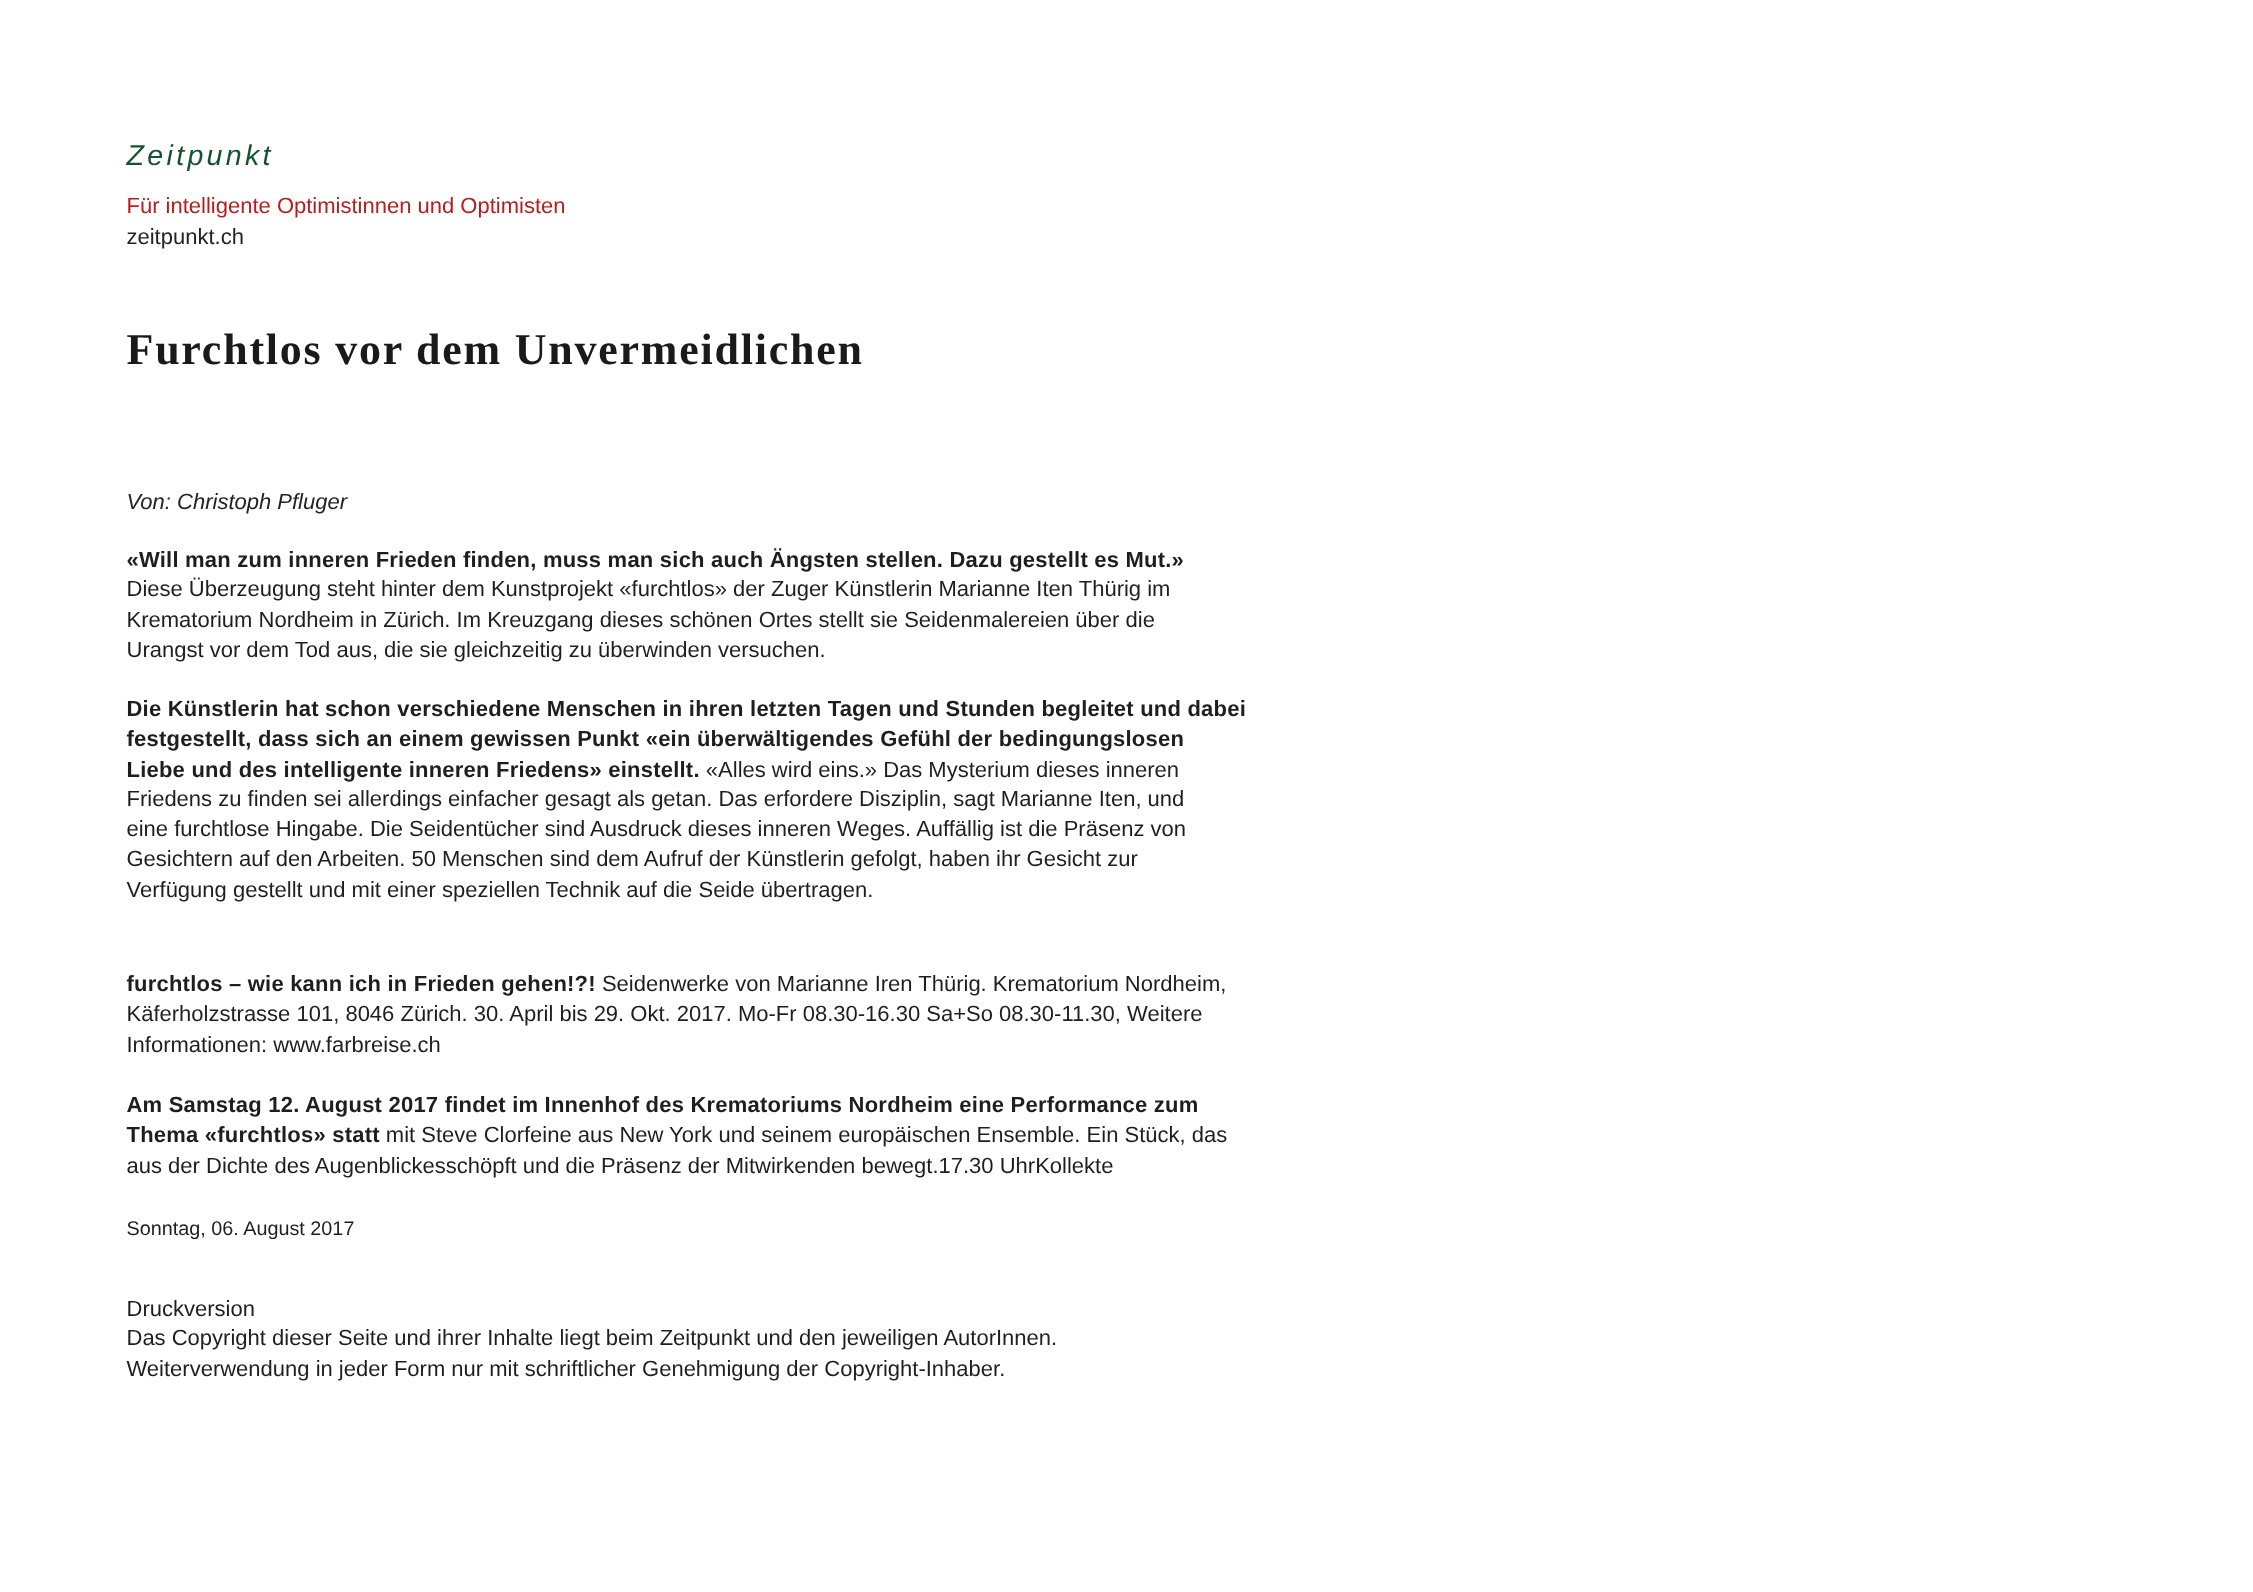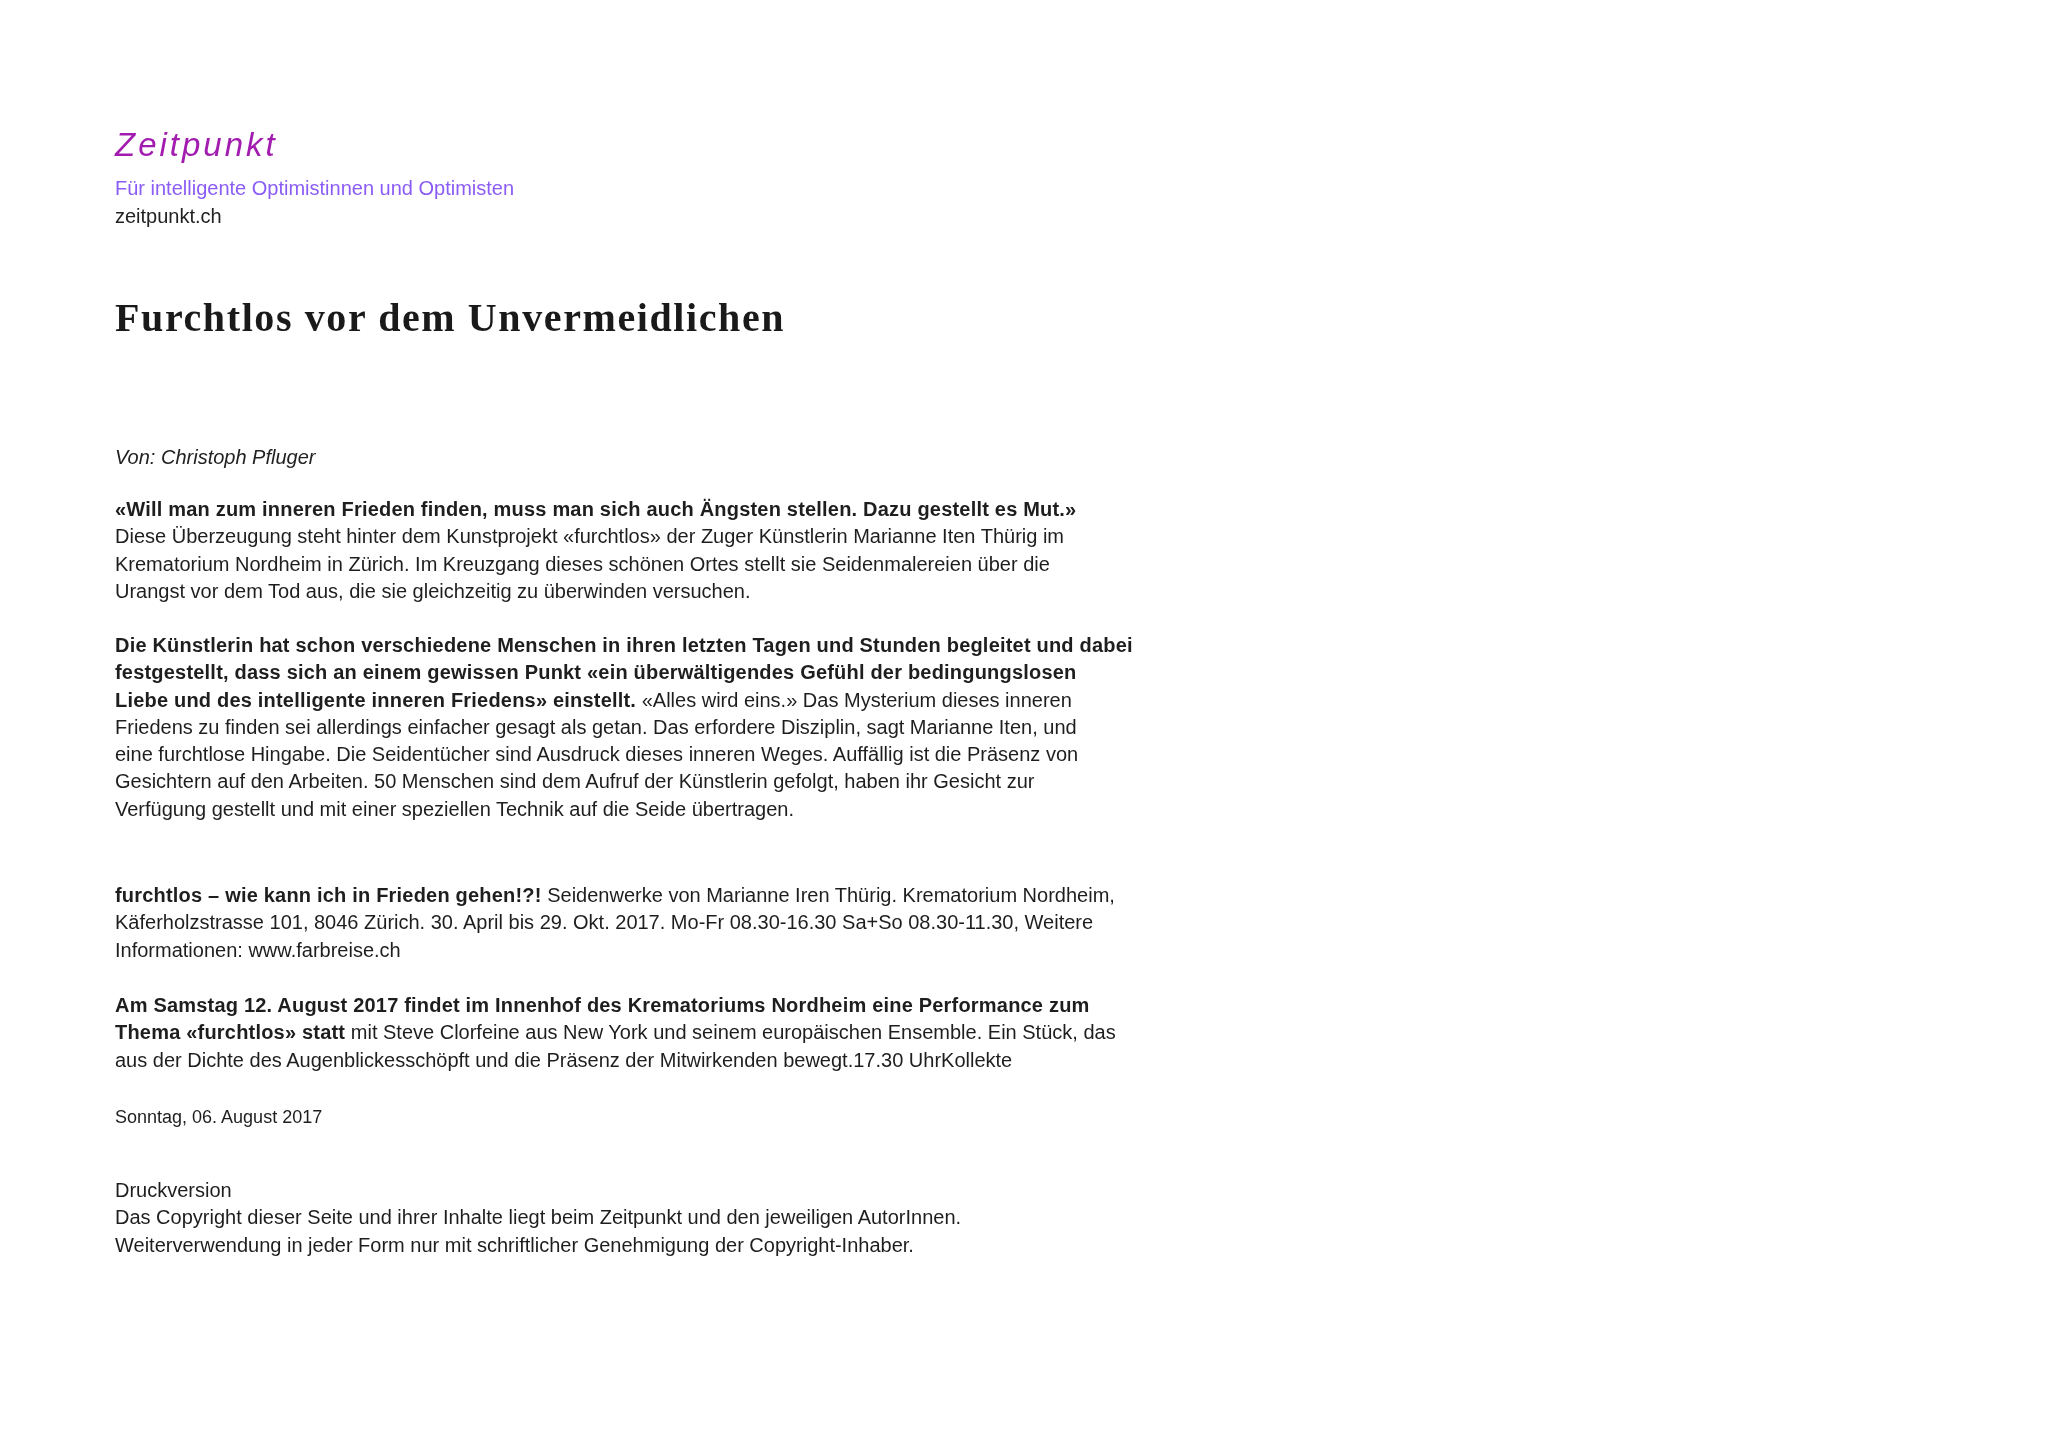--- a/index.html
+++ b/index.html
@@ -18,32 +18,32 @@
     .page {
       position: absolute;
       left: 115px;
       top: 0;
       width: 1110px;
     }
     .brand {
       position: absolute;
       top: 128px;
       left: 0;
-      font-size: 33px;
+      font-size: 26px;
       font-style: italic;
       letter-spacing: 3px;
-      color: #a21caf;
+      color: #14532d;
       line-height: 1;
     }
     .tagline {
       position: absolute;
       top: 178px;
       left: 0;
       font-size: 20px;
-      color: #8b5cf6;
+      color: #b91c1c;
       line-height: 1;
     }
     .site {
       position: absolute;
       top: 206px;
       left: 0;
       font-size: 20px;
       color: #222222;
       line-height: 1;
     }

